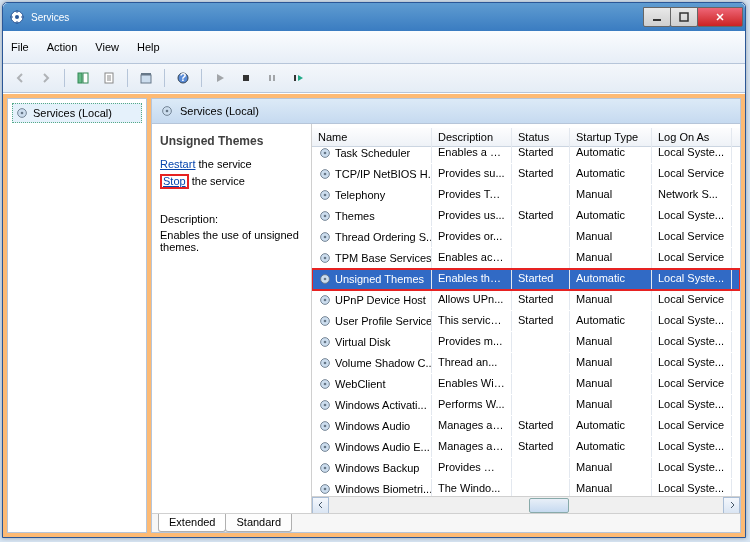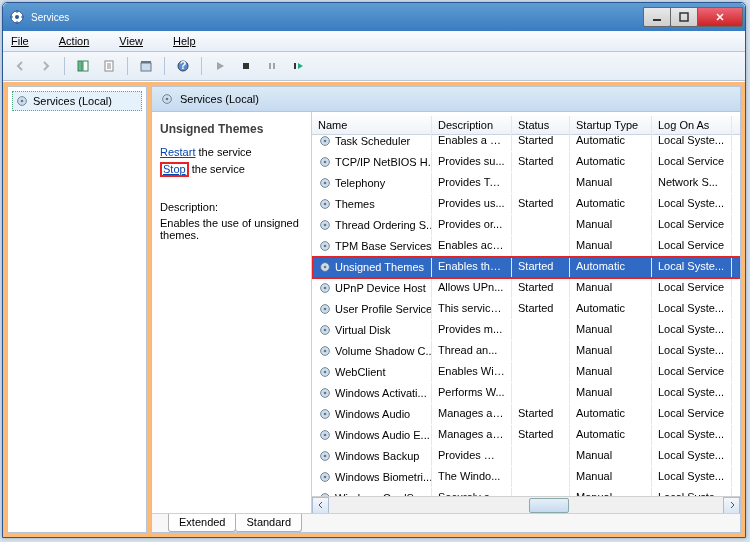--- a/index.html
+++ b/index.html
@@ -6,21 +6,21 @@
   body { background: #d6e4f2; width: 750px; height: 542px; overflow: hidden; }
   .window { width: 744px; height: 536px; margin: 2px; background: #fff; border: 1px solid #2b5797; border-radius: 5px 5px 0 0; box-shadow: 0 0 4px rgba(0,0,0,.3); display: flex; flex-direction: column; }
   .title-bar { background: linear-gradient(#5f9cd1, #3a7cc1); height: 28px; display: flex; align-items: center; padding-left: 6px; color: #fff; border-radius: 5px 5px 0 0; }
   .title-bar .app-icon { width: 16px; height: 16px; margin-right: 6px; }
   .title-text { font-size: 10px; flex: 1; }
   .win-btns { display: flex; height: 20px; margin-right: 2px; }
   .win-btn { width: 28px; height: 20px; background: linear-gradient(#e9e9e9,#cfcfcf); border: 1px solid #666; border-radius: 0 0 2px 2px; display:flex; align-items:center; justify-content:center; margin-left:-1px; }
   .win-btn.close { width: 46px; background: linear-gradient(#e67,#c22); color:#fff; }
   .win-btn svg { width:10px; height:10px; }
 
-  .menu-bar { background: linear-gradient(#fafcfe, #e7eef7); border-bottom: 1px solid #b6c5d9; padding: 2px 4px; display:flex; gap: 22px; text-decoration: underline; }
+  .menu-bar { background: linear-gradient(#fafcfe, #e7eef7); border-bottom: 1px solid #b6c5d9; padding: 8px 4px; display:flex; gap: 10px; }
   .menu-item { padding: 2px 4px; }
 
   .toolbar { background: linear-gradient(#f4f7fb,#e5edf6); border-bottom: 1px solid #b6c5d9; display:flex; align-items:center; padding: 3px 6px; gap:4px; }
   .tool-btn { width: 22px; height: 22px; display:flex; align-items:center; justify-content:center; border:1px solid transparent; border-radius:2px; }
   .tool-btn.disabled { opacity:.4; }
   .tool-sep { width:1px; height:18px; background:#b6c5d9; margin:0 3px; }
 
   .body-area { flex:1; display:flex; border-top:1px solid #fff; overflow:hidden; padding: 4px; background:#fdba74; }
   .tree-pane { width: 140px; background:#fff; border:1px solid #b6c5d9; padding:4px; }
   .tree-item { display:flex; align-items:center; gap:4px; padding:2px; background:#e5f1fb; border:1px dotted #5a8; }
@@ -46,21 +46,21 @@
   .c-log { width:80px; }
   .rows { flex:1; overflow-y:scroll; overflow-x:hidden; position:relative; }
   .row { border-bottom:1px solid transparent; }
   .row.selected { background:#316ac5; color:#fff; outline:2px solid #e62222; outline-offset:-1px; }
   .row .c-name svg { flex-shrink:0; }
   .bottom-scroll { height:17px; background:#f0f0f0; border-top:1px solid #d0d0d0; display:flex; align-items:center; }
   .bottom-scroll .track { flex:1; display:flex; align-items:center;}
   .bottom-scroll .thumb { height:15px; width:40px; background: linear-gradient(#e8eff8,#c6daf0); border:1px solid #8aa; border-radius:2px; margin-left:200px;}
   .sb-btn { width:17px; height:17px; display:flex; align-items:center; justify-content:center; background:linear-gradient(#f4f7fc,#dae5f3); border:1px solid #a9bdd6;}
 
-  .tabs { display:flex; padding-left:16px; border-top:1px solid #d0d0d0; background:#f7f7f7; }
+  .tabs { display:flex; padding-left:6px; border-top:1px solid #d0d0d0; background:#f7f7f7; }
   .tab { padding:2px 10px 3px; border:1px solid #b0b0b0; border-top:none; background:#fdfdfd; margin-right:-1px; font-size:11px; border-radius:0 0 3px 3px; }
   .tab.active { background:#fff; }
 
   .gear-icon { width:14px; height:14px; }
 </style>
 </head>
 <body>
 
 <div class="window">
 

